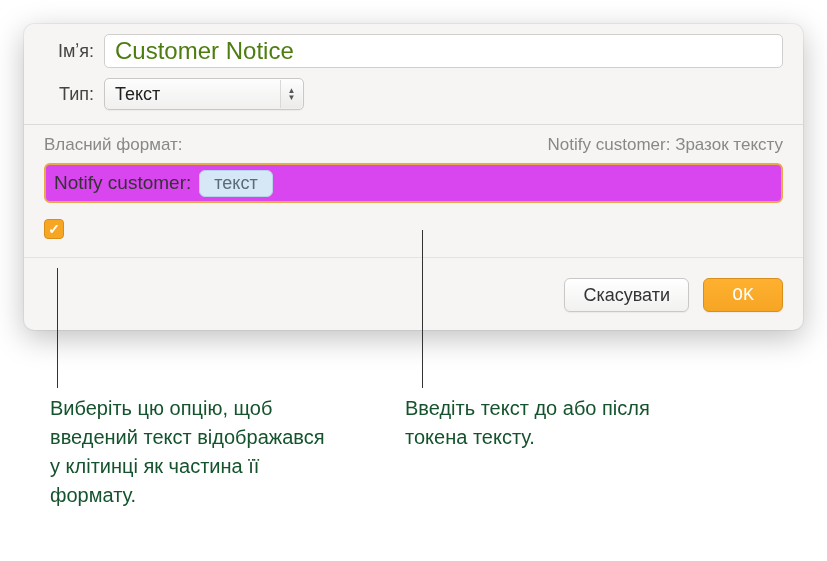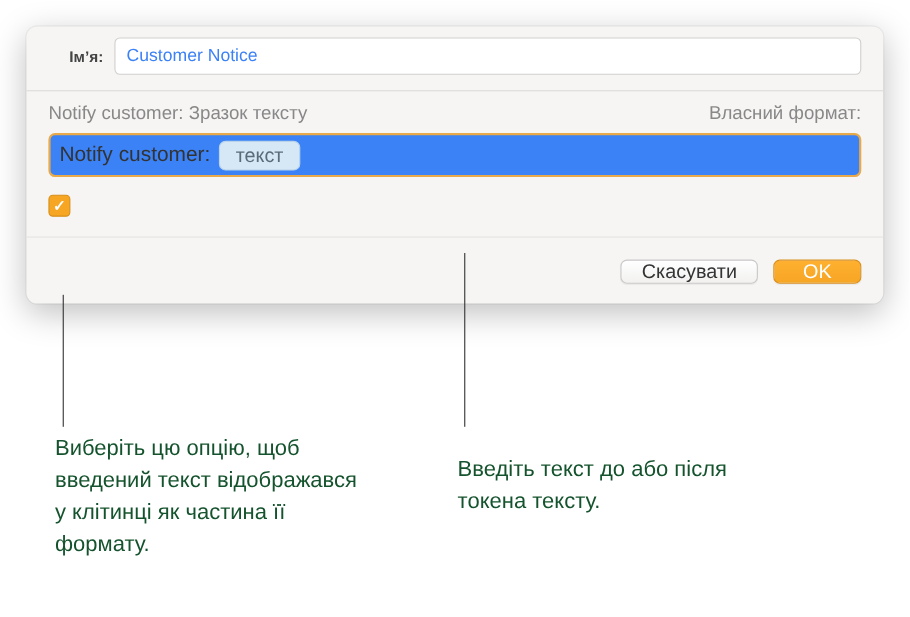--- a/index.html
+++ b/index.html
@@ -29,34 +29,33 @@
     .row {
       display: flex;
       align-items: center;
       padding: 10px 20px 6px 20px;
     }
     .label-col {
       width: 60px;
       text-align: right;
       color: #444;
       padding-right: 10px;
-      font-size: 14px;
-      font-weight: bold;
+      font-size: 18px;
     }
     .field-col {
       flex: 1;
     }
     .text-input {
       width: 100%;
       background: #fff;
       border: 1px solid #d0cfce;
       border-radius: 5px;
       padding: 6px 10px;
-      font-size: 16px;
-      color: #3b82f6;
+      font-size: 24px;
+      color: #4d7c0f;
       height: 34px;
     }
     .select-wrap {
       position: relative;
       display: inline-block;
       width: 200px;
     }
     .select {
       width: 100%;
       background: linear-gradient(#fdfdfd, #f1f0ef);
@@ -96,21 +95,21 @@
     .format-header {
       display: flex;
       justify-content: space-between;
       color: #888;
       font-size: 17px;
       margin-bottom: 8px;
     }
     .format-box {
       border: 2px solid #e8a94a;
       border-radius: 6px;
-      background: #3b82f6;
+      background: #d946ef;
       padding: 4px 8px;
       display: flex;
       align-items: center;
       gap: 8px;
       height: 40px;
     }
     .prefix-text {
       font-size: 19px;
       color: #333;
     }
@@ -148,37 +147,38 @@
     .button-row {
       display: flex;
       justify-content: flex-end;
       gap: 14px;
       padding: 20px 20px 0 20px;
       border-top: 1px solid #e4e3e2;
       margin-top: 14px;
     }
     .btn {
       min-width: 100px;
-      height: 22px;
+      height: 34px;
       border-radius: 6px;
       font-size: 18px;
       display: flex;
       align-items: center;
       justify-content: center;
       border: 1px solid #c9c8c7;
       background: linear-gradient(#ffffff, #f2f1f0);
       color: #333;
       box-shadow: 0 1px 1px rgba(0,0,0,0.05);
       padding: 0 18px;
     }
     .btn-primary {
       background: linear-gradient(#ffb030, #f6a623);
       border: 1px solid #d88f1a;
       color: #fff;
       min-width: 80px;
+      font-family: Liberation Mono, monospace;
     }
     .callout-line {
       position: absolute;
       width: 1px;
       background: #333;
     }
     .callout-text {
       position: absolute;
       font-size: 20px;
       color: #14532d;
@@ -191,27 +191,39 @@
 
 <div class="dialog">
 
   <div class="row">
     <div class="label-col">Імʼя:</div>
     <div class="field-col">
       <input class="text-input" type="text" value="Customer Notice" style="">
     </div>
   </div>
 
+  <div class="row" style="padding-top:4px;">
+    <div class="label-col">Тип:</div>
+    <div class="field-col">
+      <div class="select-wrap">
+        <div class="select">Текст</div>
+        <div class="select-arrows">
+          <span>▲</span>
+            <span>▼</span>
+        </div>
+      </div>
+    </div>
+  </div>
 
   <div class="divider"></div>
 
   <div class="format-section">
     <div class="format-header">
+      <span>Власний формат:</span>
       <span>Notify customer: Зразок тексту</span>
-      <span>Власний формат:</span>
     </div>
     <div class="format-box">
       <span class="prefix-text">Notify customer:</span>
       <span class="token">текст</span>
     </div>
   </div>
 
   <div class="checkbox-row">
     <div class="checkbox">
       <span>✓</span>
@@ -221,13 +233,13 @@
   <div class="button-row">
     <div class="btn">Скасувати</div>
     <div class="btn btn-primary">OK</div>
   </div>
 </div>
 
 <div class="callout-line" style="left:57px; top:268px; height:120px;"></div>
 <div class="callout-line" style="left:422px; top:230px; height:158px;"></div>
 
 <div class="callout-text" style="left:50px; top:394px; width:290px;">Виберіть цю опцію, щоб введений текст відображався у клітинці як частина її формату.</div>
-<div class="callout-text" style="left:416px; top:394px; width:260px;margin-top:19px;">Введіть текст до або після токена тексту.</div>
+<div class="callout-text" style="left:405px; top:394px; width:260px;">Введіть текст до або після токена тексту.</div>
 
 </body></html>

